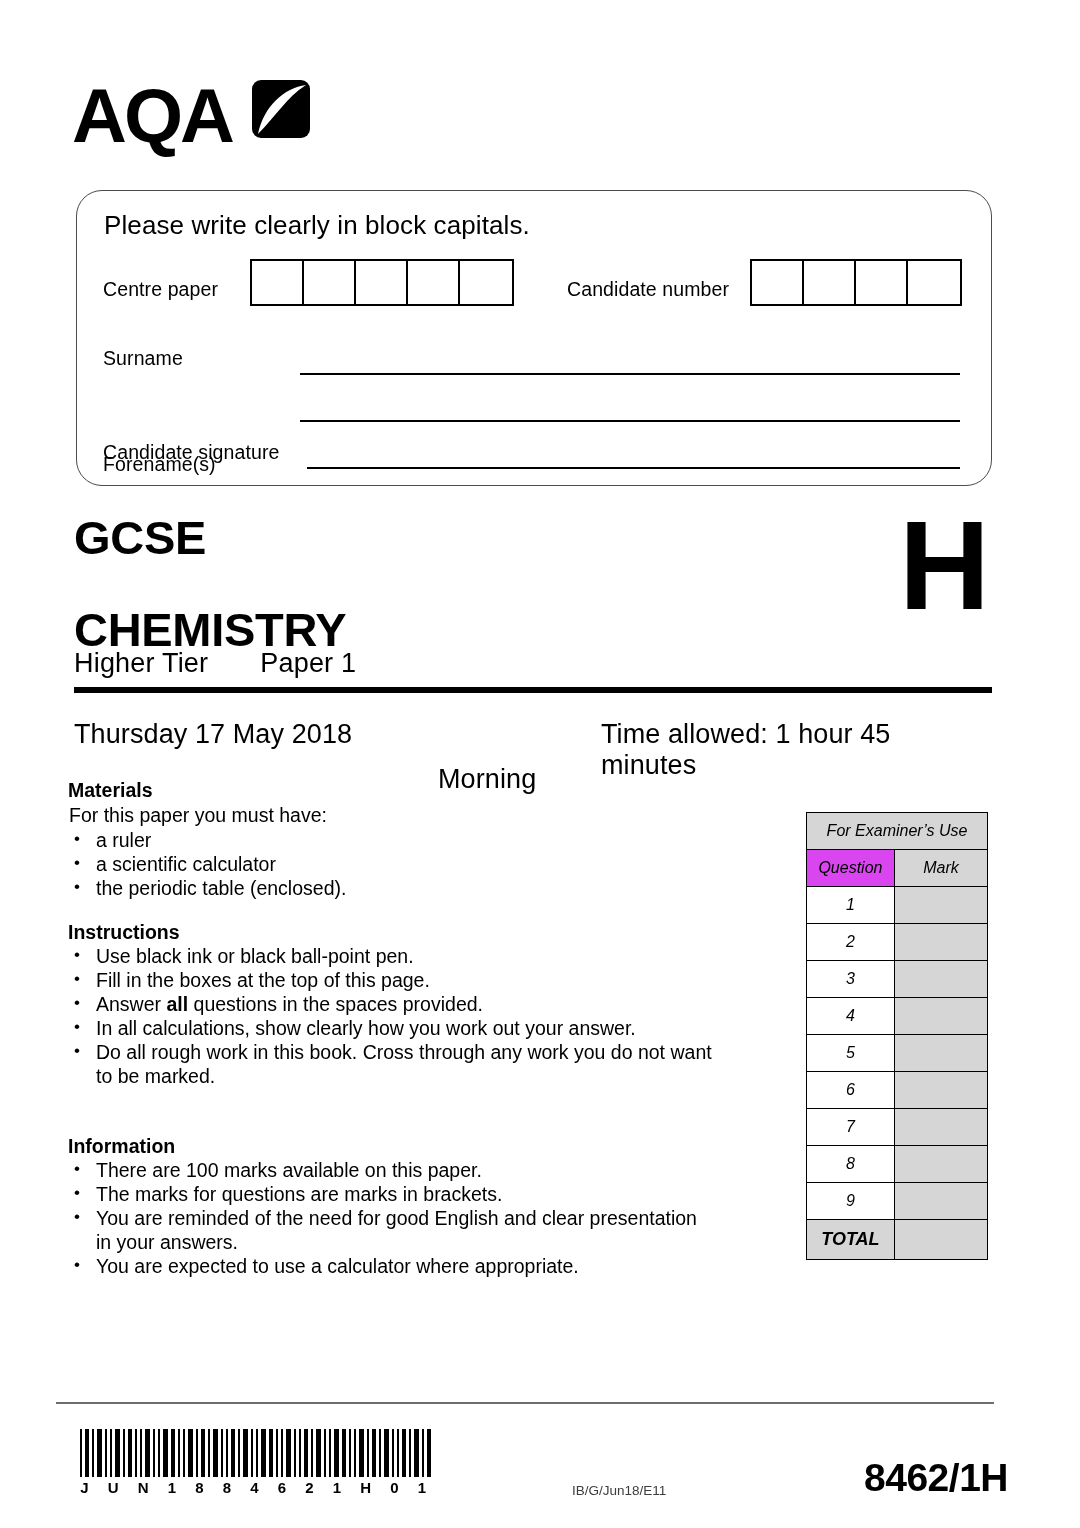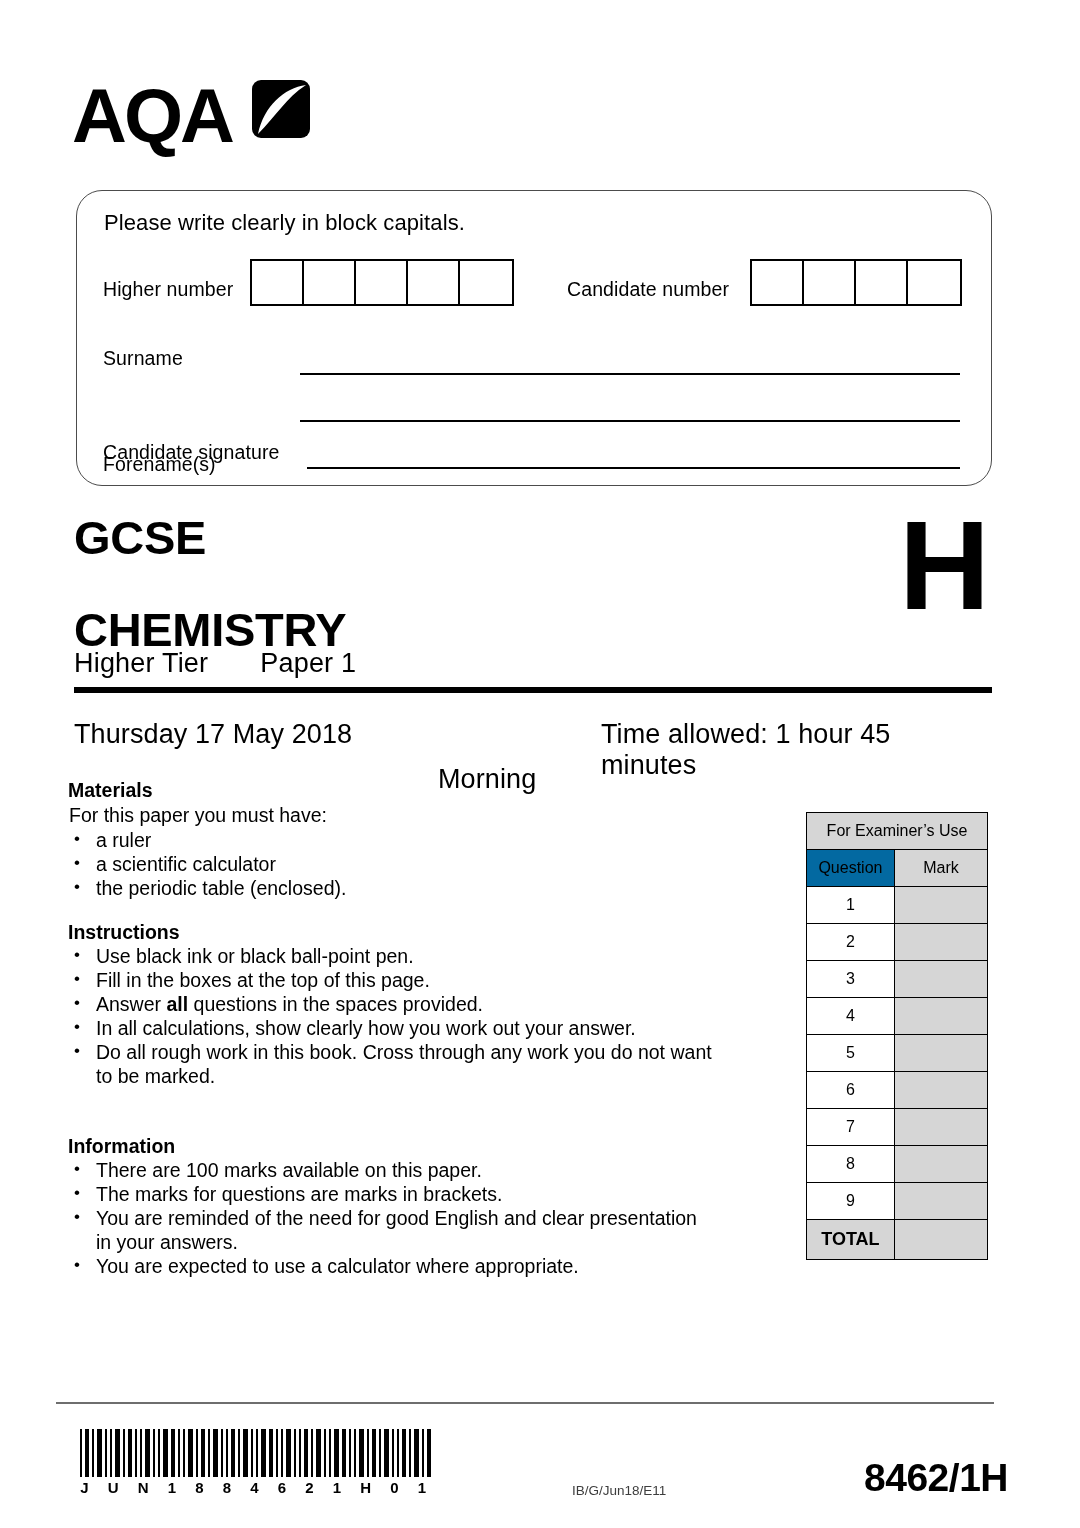--- a/index.html
+++ b/index.html
@@ -37,21 +37,21 @@
     width: 916px;
     height: 296px;
     border: 1.6px solid #4c4c4c;
     border-radius: 26px;
     box-sizing: border-box;
   }
   #block-capitals-note {
     position: absolute;
     left: 104px;
     top: 210px;
-    font-size: 22px;
+    font-size: 26px;
     letter-spacing: .1px;
   }
   .field-label {
     position: absolute;
     font-size: 19.5px;
     letter-spacing: .1px;
     white-space: nowrap;
   }
   #centre-label { left: 103px; top: 278px; }
   #candidate-label { left: 567px; top: 278px; }
@@ -191,28 +191,29 @@
     border-collapse: collapse;
     font-size: 16px;
     background: #fff;
   }
   #examiner-table td {
     border: 1.6px solid #000;
     text-align: center;
     padding: 9px;
     height: 30px;
     box-sizing: border-box;
+    font-style: italic;
   }
   #examiner-table .head {
     background: #d6d6d6;
     height: 32px;
     font-size: 16px;
   }
   #examiner-table .colhead-q {
-    background: #0369a1;
+    background: #d946ef;
     width: 88px;
     height: 32px;
   }
   #examiner-table .colhead-m {
     background: #d6d6d6;
     width: 94px;
     height: 32px;
   }
   #examiner-table .qnum {
     background: #ffffff;
@@ -288,21 +289,21 @@
         <rect x="180" y="8" width="58" height="58" rx="9" ry="9" fill="#000"></rect>
         <path d="M186 62 C192 34 212 16 234 13 C214 26 204 44 186 62 Z" fill="#ffffff"></path>
       </g>
     </svg>
   </div>
 
   <div id="details-box"></div>
 
   <div id="block-capitals-note">Please write clearly in block capitals.</div>
 
-  <div class="field-label" id="centre-label">Higher number</div>
+  <div class="field-label" id="centre-label">Centre paper</div>
   <div class="boxrow" id="centre-boxes">
     <div class="cell"></div>
     <div class="cell"></div>
     <div class="cell"></div>
     <div class="cell"></div>
     <div class="cell"></div>
   </div>
 
   <div class="field-label" id="candidate-label">Candidate number</div>
   <div class="boxrow" id="candidate-boxes">

